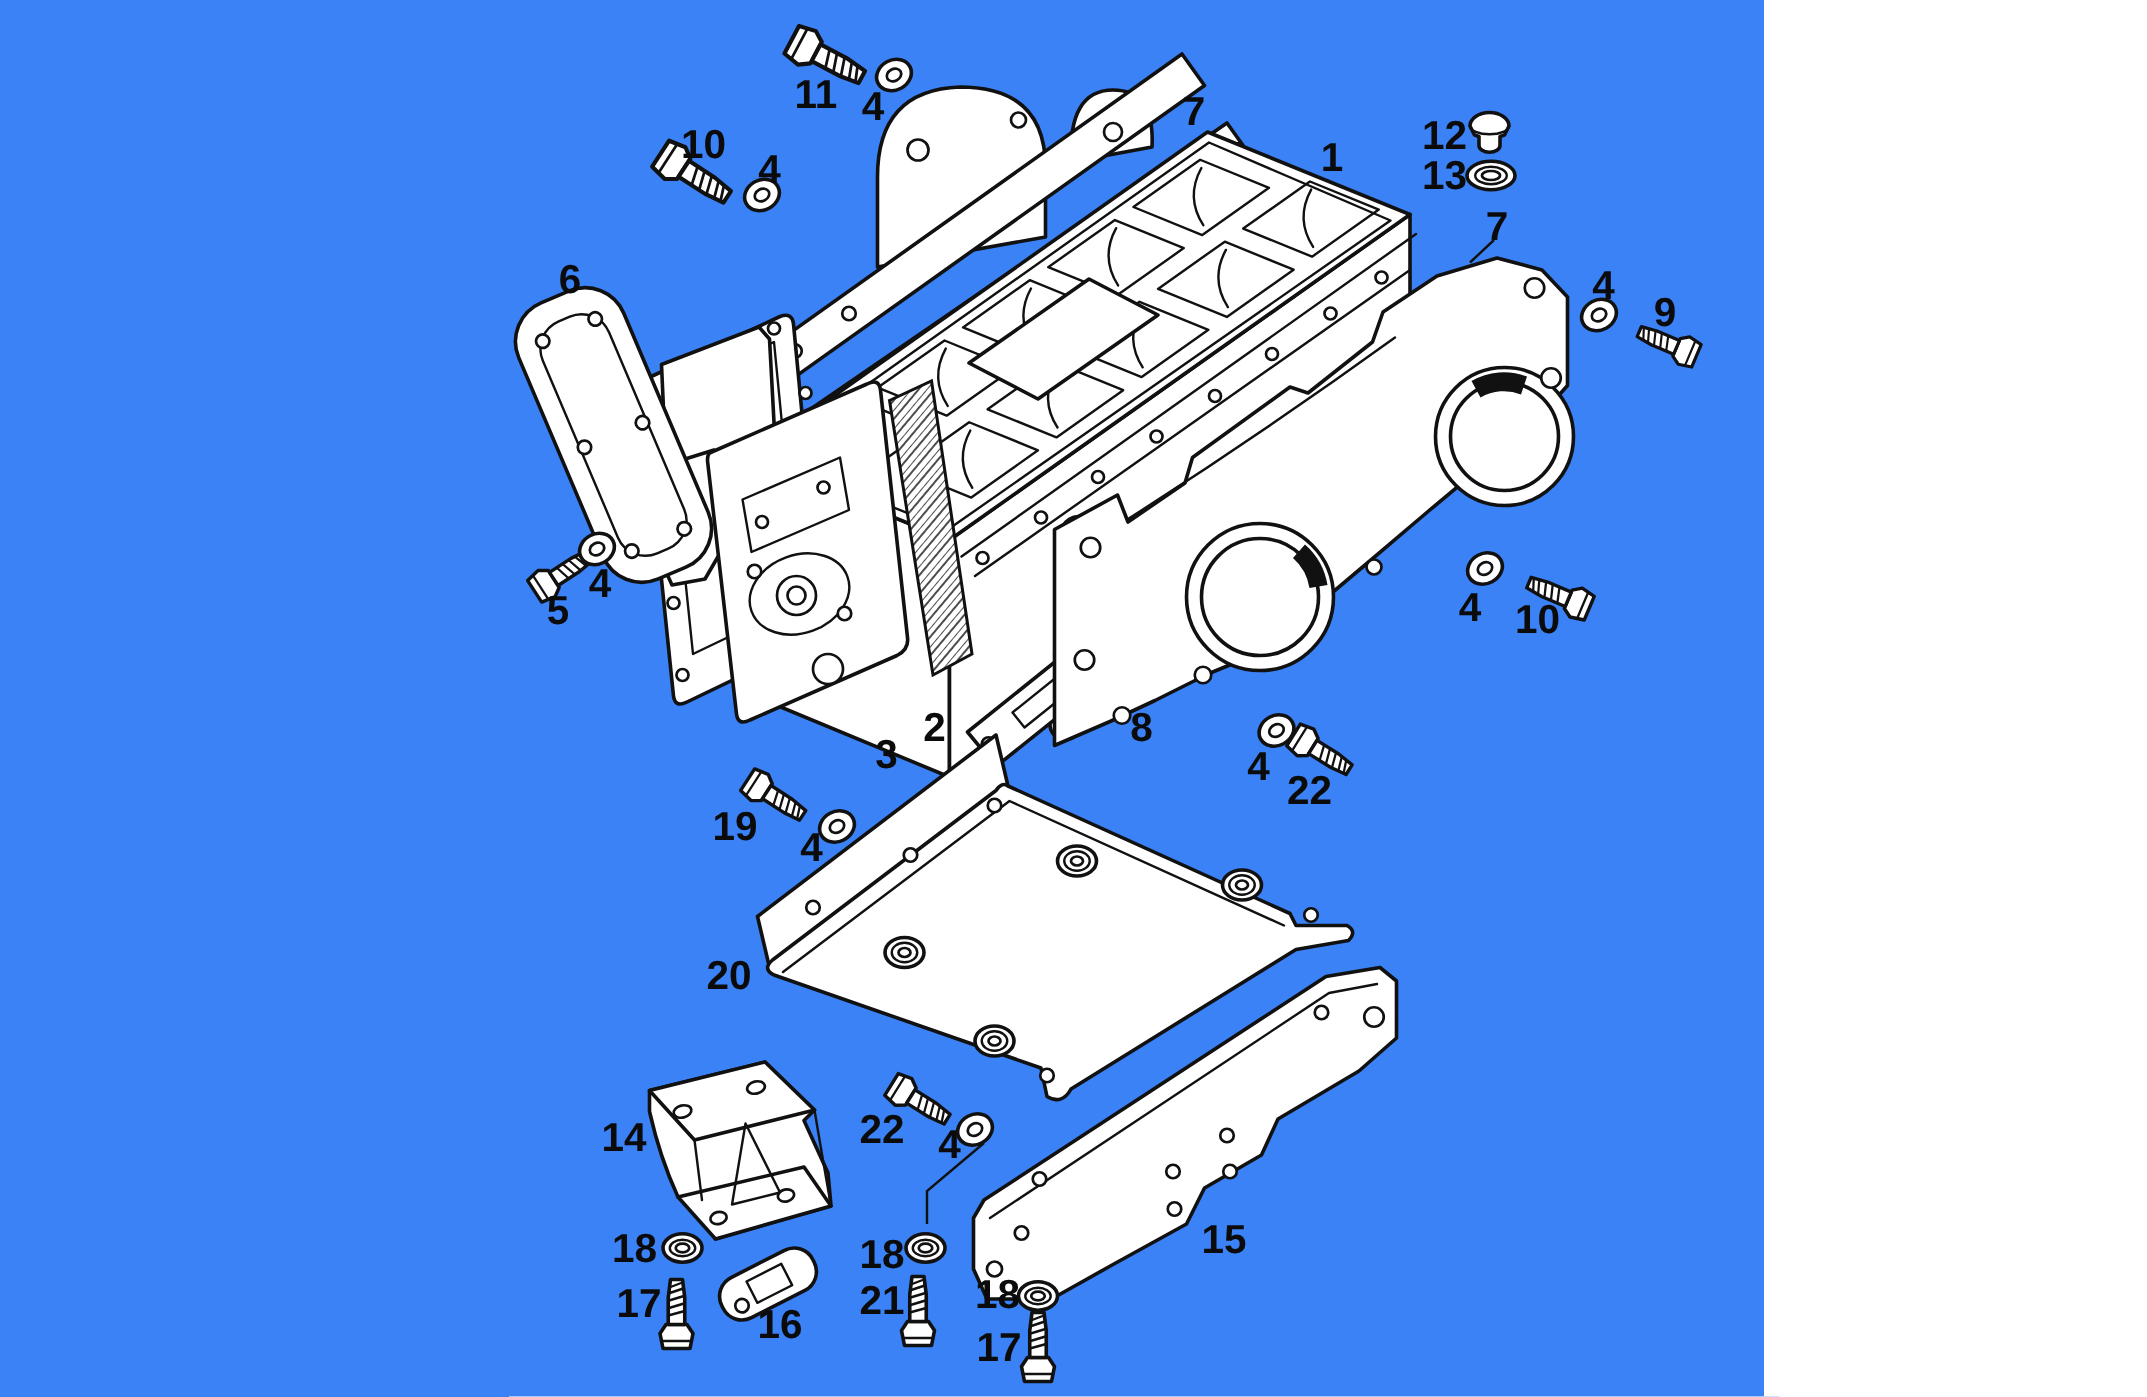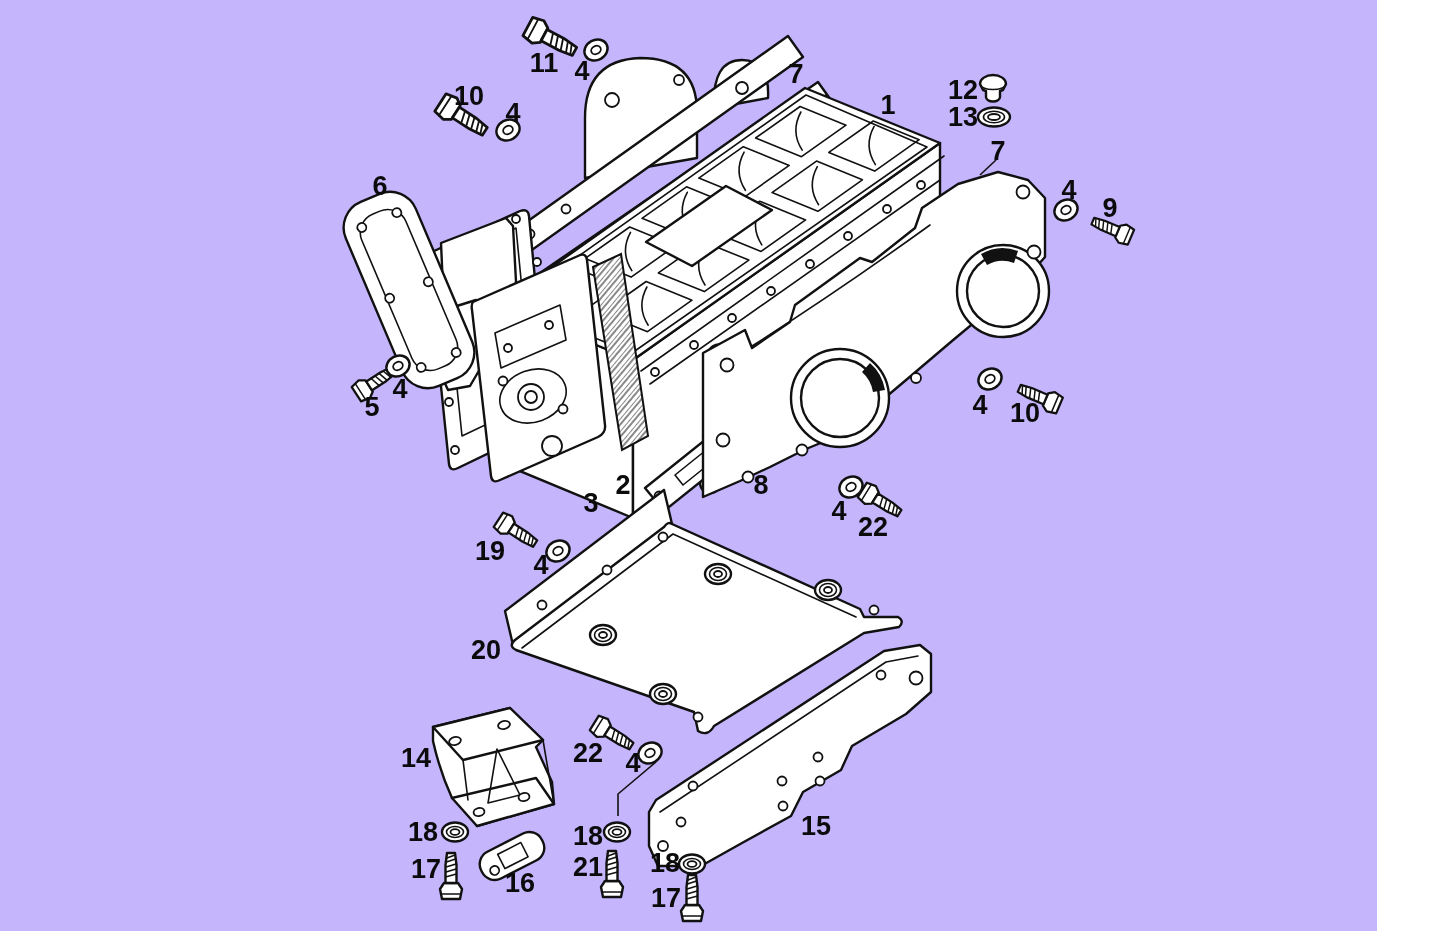--- a/index.html
+++ b/index.html
@@ -1,16 +1,16 @@
 <!DOCTYPE html>
 <html><head>
 <meta charset="utf-8">
 <style>
   html,body{margin:0;padding:0;background:#ffffff}
-  .page{position:relative;width:1377px;height:931px;background:#c4b5fd;overflow:hidden}
+  .page{position:relative;width:1176px;height:931px;background:#3b82f6;overflow:hidden}
   svg{position:absolute;left:0;top:0}
   .ol{fill:#ffffff;stroke:#111111;stroke-width:2.4;stroke-linejoin:round;stroke-linecap:round}
   .d{fill:none;stroke:#111111;stroke-width:1.6;stroke-linejoin:round;stroke-linecap:round}
   .hole{fill:#ffffff;stroke:#111111;stroke-width:1.8}
   .ink{fill:#111111;stroke:none}
   .hatch{fill:url(#xhatch);stroke:#111111;stroke-width:2}
   .callout{font-family:"Liberation Sans","DejaVu Sans",sans-serif;font-weight:700;font-size:27px;fill:#0b0b0b;text-anchor:middle}
   .leader{fill:none;stroke:#111111;stroke-width:1.6}
 </style>
 </head>

